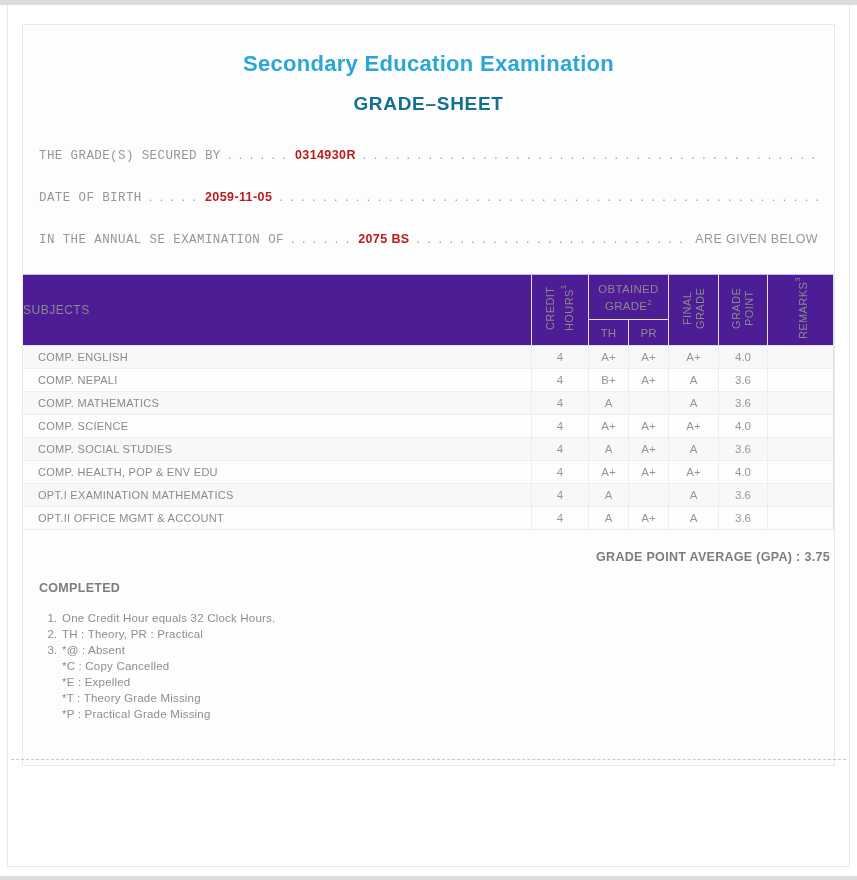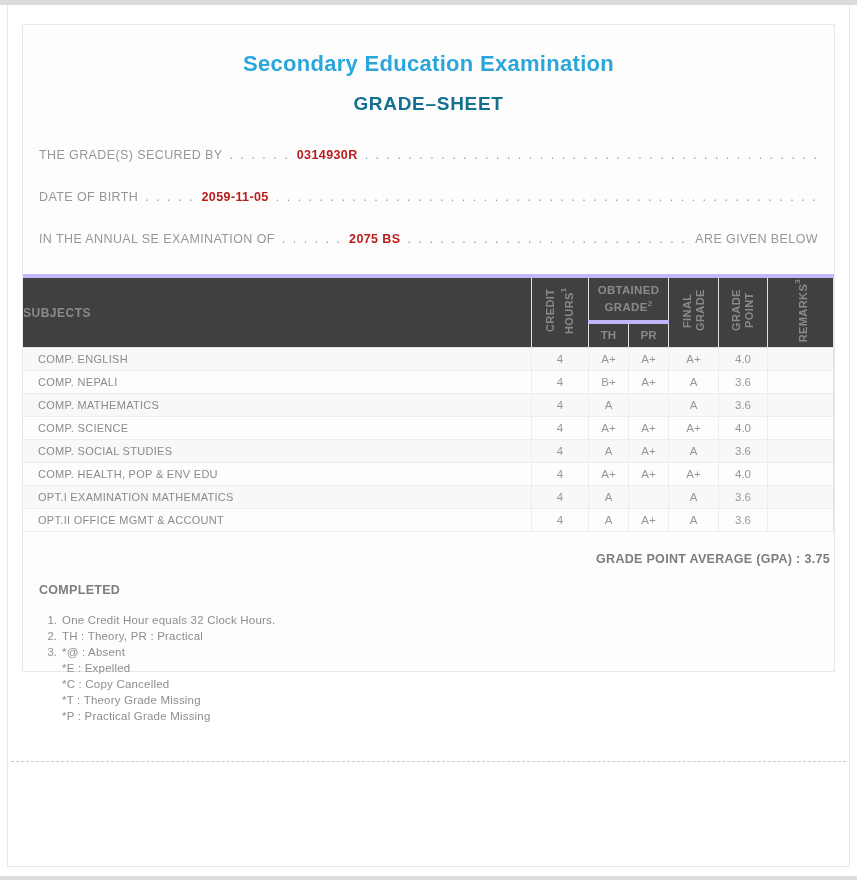--- a/index.html
+++ b/index.html
@@ -10,48 +10,48 @@
     font-family:"Liberation Sans","DejaVu Sans",sans-serif;
   }
   .top-strip { height:5px; background:#dcdcdc; }
   .bottom-strip { height:4px; background:#dcdcdc; margin-top:9px; }
   .page {
     margin:0 7px; height:862px;
     border-left:1px solid #e7e7e7; border-right:1px solid #e7e7e7; border-bottom:1px solid #e7e7e7;
     background:#fff; padding-top:19px;
   }
   .card {
-    margin:0 14px; height:648px;
+    margin:0 14px; height:742px;
     border:1px solid #e9e9e9; background:#fdfdfd;
   }
   .title {
     margin-top:26px; text-align:center;
     font-size:22px; font-weight:bold; color:#2aa6da; letter-spacing:0.3px;
   }
   .subtitle {
     margin-top:16px; text-align:center;
     font-size:19px; font-weight:bold; color:#14708f; letter-spacing:0.7px;
   }
   .info { margin:33px 16px 0 16px; }
   .info-line {
     display:flex; align-items:baseline; white-space:nowrap;
     font-size:12.5px; color:#979797; letter-spacing:0.4px;
     height:15px; margin-bottom:27px;
   }
-  .info-line .lbl { flex:0 0 auto; }
+  .info-line .lbl { flex:0 0 auto;font-family:Liberation Mono, monospace; }
   .info-line .pre-dots { flex:0 0 auto; margin:0 7px; letter-spacing:2px; color:#9a9a9a; }
   .info-line .value { flex:0 0 auto; font-weight:bold; color:#b91c1c; letter-spacing:0.4px; }
   .info-line .leader { flex:1 1 0; min-width:0; overflow:hidden; margin-left:7px; letter-spacing:2px; color:#9a9a9a; }
   .info-line .suffix { flex:0 0 auto; margin-left:7px; }
 
   table.grades { width:100%; border-collapse:collapse; table-layout:fixed; margin-top:23px; }
   table.grades th, table.grades td { padding:0; }
   table.grades thead th {
-    border-top:4px solid #c4b5fd; border-left:1px solid #e2e2e2;
-    font-weight:bold; color:#8a8a8a; background:#404040;
+    border-top:1px solid #c4b5fd; border-left:1px solid #e2e2e2;
+    font-weight:normal; color:#8a8a8a; background:#4c1d95;
   }
   th.subjects-h {
     border-left:none !important; text-align:left; padding-left:15px;
     font-size:12px; letter-spacing:0.5px; vertical-align:middle;
   }
   th.vth { vertical-align:middle; text-align:center; height:69px; }
   .vert {
     writing-mode:vertical-rl; transform:rotate(180deg);
     display:inline-block; max-height:66px;
     line-height:13px; font-size:11px; letter-spacing:0.4px; white-space:normal;
@@ -250,25 +250,25 @@
       <div class="fn-row">
         <span class="fn-num">2.</span>
         <span class="fn-text">TH : Theory, PR : Practical</span>
       </div>
       <div class="fn-row">
         <span class="fn-num">3.</span>
         <span class="fn-text">*@ : Absent</span>
       </div>
       <div class="fn-row">
         <span class="fn-num"></span>
+        <span class="fn-text">*C : Copy Cancelled</span>
+      </div>
+      <div class="fn-row">
+        <span class="fn-num"></span>
         <span class="fn-text">*E : Expelled</span>
-      </div>
-      <div class="fn-row">
-        <span class="fn-num"></span>
-        <span class="fn-text">*C : Copy Cancelled</span>
       </div>
       <div class="fn-row">
         <span class="fn-num"></span>
         <span class="fn-text">*T : Theory Grade Missing</span>
       </div>
       <div class="fn-row">
         <span class="fn-num"></span>
         <span class="fn-text">*P : Practical Grade Missing</span>
       </div>
     </div>

